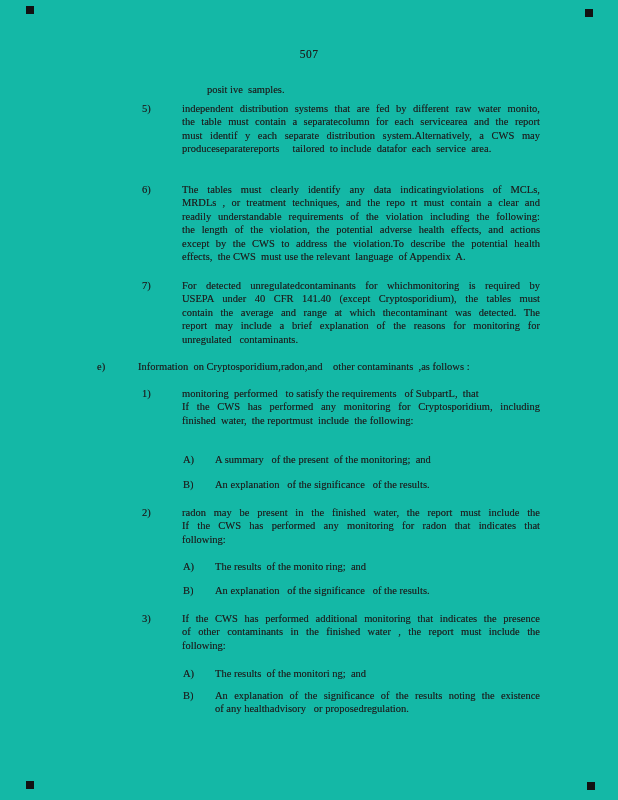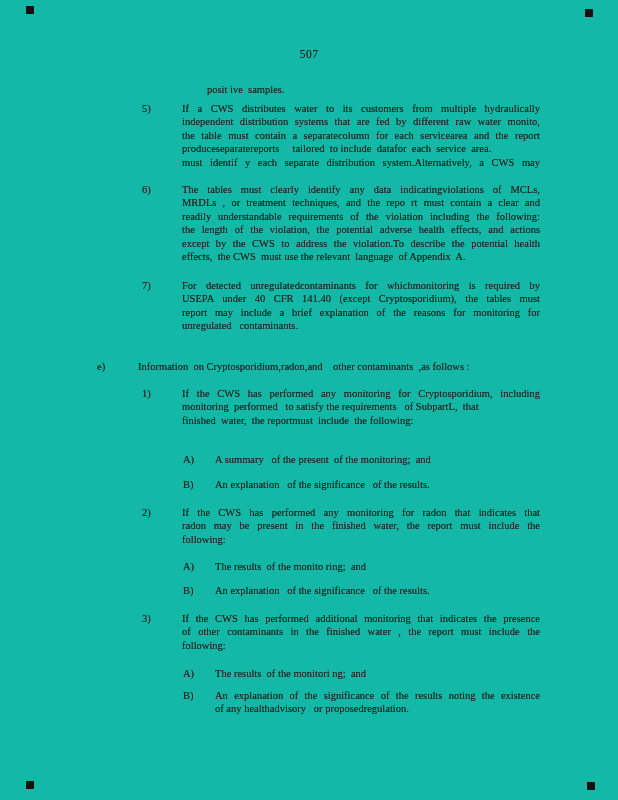--- a/index.html
+++ b/index.html
@@ -27,64 +27,64 @@
 </style>
 </head>
 <body>
 
 <div id="doc">
   <div id="pageno">507</div>
   <div id="cont">posit ive  samples.</div>
   <div id="blocks">
       <div class="block" style="top: 102px; left: 182px; width: 358px;">
         <span class="label" style="left: -40px;">5)</span>
-        <div class="line j">If a CWS distributes water to its customers from multiple hydraulically</div>
         <div class="line j">independent distribution systems that are fed by different raw water monito,</div>
         <div class="line j">the table must contain a separatecolumn for each servicearea and the report</div>
+        <div class="line j">must identif y each separate distribution system.Alternatively, a CWS may</div>
         <div class="line p">produceseparatereports     tailored  to include  datafor  each  service  area.</div>
-        <div class="line j">must identif y each separate distribution system.Alternatively, a CWS may</div>
       </div>
       <div class="block" style="top: 183px; left: 182px; width: 358px;">
         <span class="label" style="left: -40px;">6)</span>
         <div class="line j">The tables must clearly identify any data indicatingviolations of MCLs,</div>
         <div class="line j">MRDLs , or treatment techniques, and the repo rt must contain a clear and</div>
         <div class="line j">readily understandable requirements of the violation including the following:</div>
         <div class="line j">the length of the violation, the potential adverse health effects, and actions</div>
         <div class="line j">except by the CWS to address the violation.To describe the potential health</div>
         <div class="line p">effects,  the CWS  must use the relevant  language  of Appendix  A.</div>
       </div>
       <div class="block" style="top: 279px; left: 182px; width: 358px;">
         <span class="label" style="left: -40px;">7)</span>
         <div class="line j">For detected unregulatedcontaminants for whichmonitoring is required by</div>
         <div class="line j">USEPA under 40 CFR 141.40 (except Cryptosporidium), the tables must</div>
+        <div class="line j">contain the average and range at which thecontaminant was detected. The</div>
         <div class="line j">report may include a brief explanation of the reasons for monitoring for</div>
         <div class="line p">unregulated   contaminants.</div>
       </div>
       <div class="block" style="top: 360px; left: 138px; width: 402px;">
         <span class="label" style="left: -41px;">e)</span>
         <div class="line p">Information  on Cryptosporidium,radon,and    other contaminants  ,as follows :</div>
       </div>
       <div class="block" style="top: 387px; left: 182px; width: 358px;">
         <span class="label" style="left: -40px;">1)</span>
+        <div class="line p">monitoring  performed   to satisfy the requirements   of SubpartL,  that</div>
         <div class="line j">If the CWS has performed any monitoring for Cryptosporidium, including</div>
-        <div class="line p">monitoring  performed   to satisfy the requirements   of SubpartL,  that</div>
         <div class="line p">finished  water,  the reportmust  include  the following:</div>
       </div>
       <div class="block" style="top: 453px; left: 215px; width: 325px;">
         <span class="label" style="left: -32px;">A)</span>
         <div class="line p">A summary   of the present  of the monitoring;  and</div>
       </div>
       <div class="block" style="top: 478px; left: 215px; width: 325px;">
         <span class="label" style="left: -32px;">B)</span>
         <div class="line p">An explanation   of the significance   of the results.</div>
       </div>
       <div class="block" style="top: 506px; left: 182px; width: 358px;">
         <span class="label" style="left: -40px;">2)</span>
+        <div class="line j">radon may be present in the finished water, the report must include the</div>
         <div class="line j">If the CWS has performed any monitoring for radon that indicates that</div>
-        <div class="line j">radon may be present in the finished water, the report must include the</div>
         <div class="line p">following:</div>
       </div>
       <div class="block" style="top: 560px; left: 215px; width: 325px;">
         <span class="label" style="left: -32px;">A)</span>
         <div class="line p">The results  of the monito ring;  and</div>
       </div>
       <div class="block" style="top: 584px; left: 215px; width: 325px;">
         <span class="label" style="left: -32px;">B)</span>
         <div class="line p">An explanation   of the significance   of the results.</div>
       </div>

